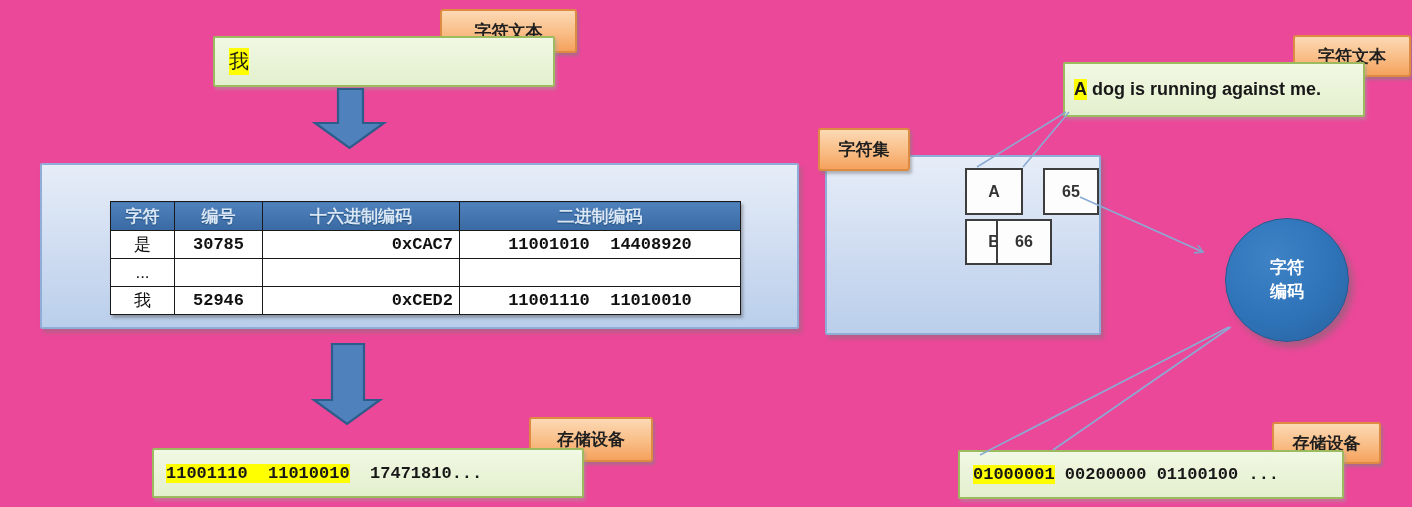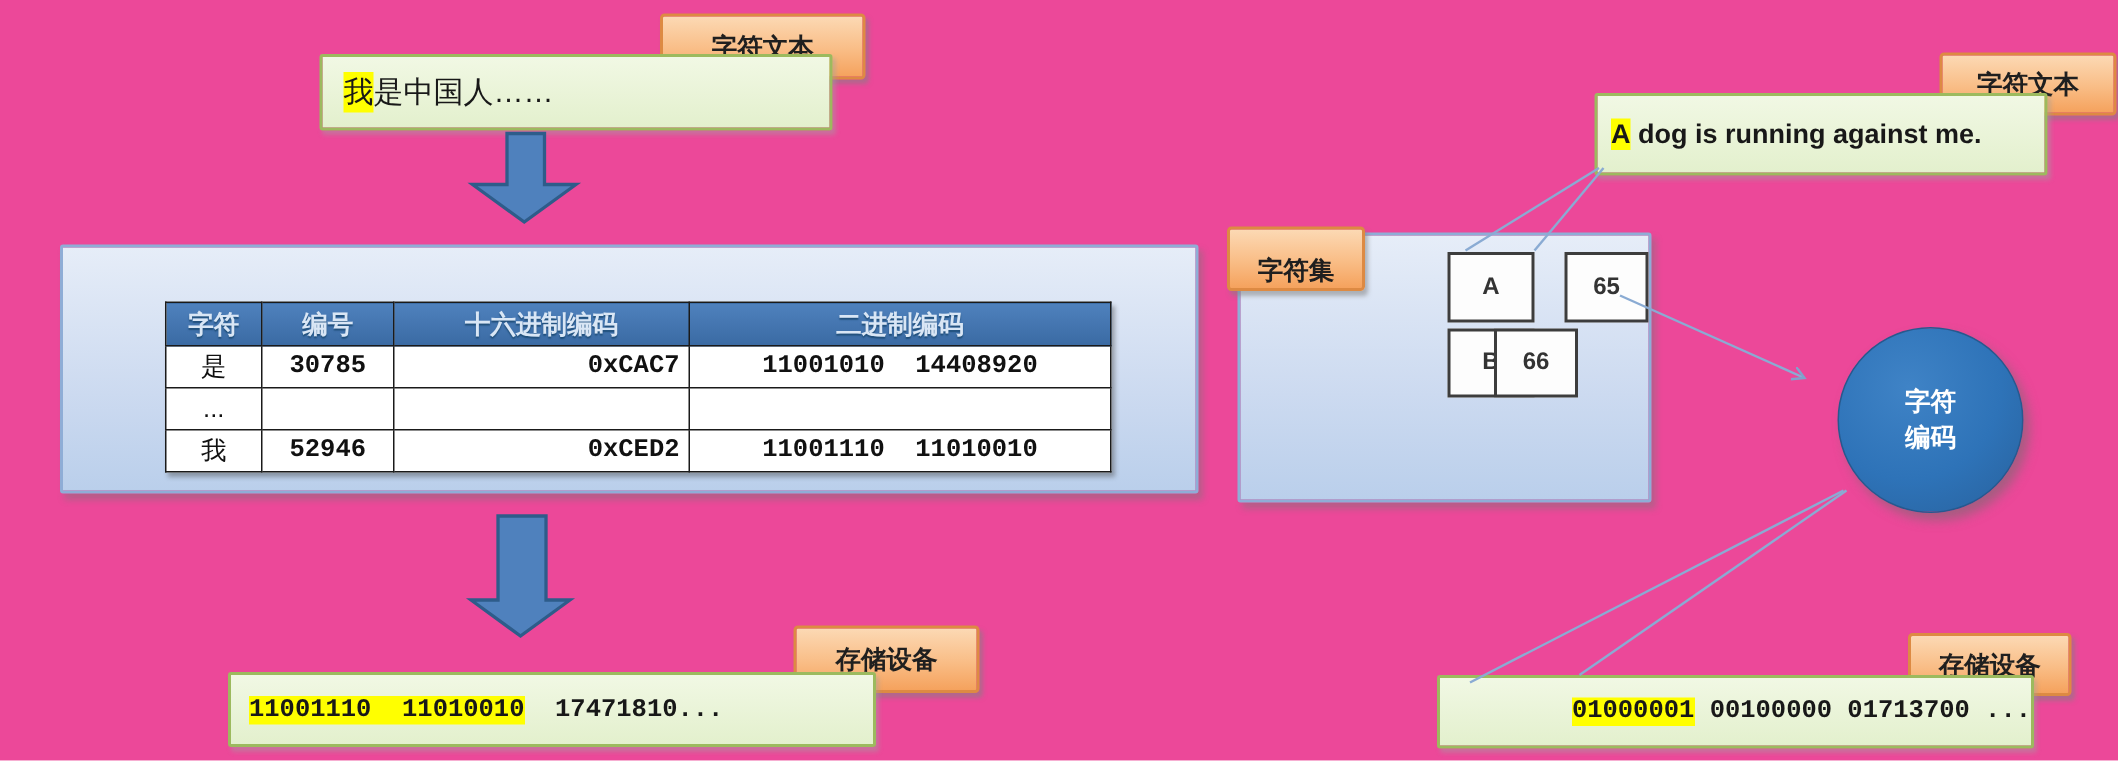--- a/index.html
+++ b/index.html
@@ -70,21 +70,21 @@
 </head>
 <body>
 
 <div id="canvas">
 
   <div class="orange-label" style="left:440px;top:9px;width:133px;height:40px;">
     <span>字符文本</span>
   </div>
 
   <div class="green-box" style="left:213px;top:36px;width:324px;height:47px;padding-left:14px;font-size:20px;">
-    <span class="hl">我</span><span>是中国人……</span>
+    <span class="hl">我</span>
   </div>
 
 
   <div class="blue-box" style="left:40px;top:163px;width:755px;height:162px;"></div>
 
   <table id="code-table">
     <colgroup>
         <col style="width:64px">
         <col style="width:88px">
         <col style="width:197px">
@@ -129,42 +129,42 @@
   </div>
 
   <div class="orange-label" style="left:1293px;top:35px;width:114px;height:38px;">
     <span>字符文本</span>
   </div>
 
   <div class="green-box" style="left:1063px;top:62px;width:289px;height:51px;padding-left:9px;font-weight:600;">
     <span class="hl">A</span><span> dog is running against me.</span>
   </div>
 
-  <div class="orange-label" style="left:818px;top:151px;width:88px;height:39px;align-items:flex-end;">
+  <div class="orange-label" style="left:818px;top:128px;width:88px;height:39px;">
     <span>字符集</span>
   </div>
 
   <div class="blue-box" style="left:825px;top:155px;width:272px;height:176px;"></div>
 
   <div class="char-cell" style="left:965px;top:168px;width:54px;height:43px;">A</div>
   <div class="char-cell" style="left:1043px;top:168px;width:52px;height:43px;">65</div>
   <div class="char-cell" style="left:965px;top:219px;width:54px;height:42px;">B</div>
   <div class="char-cell" style="left:996px;top:219px;width:52px;height:42px;">66</div>
 
   <div id="encoding-circle">
     <span>字符</span>
     <span>编码</span>
   </div>
 
   <div class="orange-label" style="left:1272px;top:422px;width:105px;height:38px;">
     <span>存储设备</span>
   </div>
 
-  <div class="green-box mono" style="left:958px;top:450px;width:369px;height:45px;padding-left:25px;justify-content:flex-end;">
-    <span class="hl">01000001</span><span> 00100000 01713700 ...</span>
+  <div class="green-box mono" style="left:958px;top:450px;width:369px;height:45px;padding-left:13px;">
+    <span class="hl">01000001</span><span> 00200000 01100100 ...</span>
   </div>
 
   <svg id="overlay" width="1412" height="507" viewBox="0 0 1412 507">
     <defs>
       <marker id="arrowhead" markerWidth="12" markerHeight="12" refX="8" refY="4.5" orient="auto" markerUnits="userSpaceOnUse">
         <path d="M0,0 L8,4.5 L0,9" fill="none" stroke="#7fa2cc" stroke-width="1.6"></path>
       </marker>
     </defs>
 
     <polygon points="338,89 363,89 363,123 384,123 349.5,148 315,123 338,123" fill="#4f81bd" stroke="#2e5c8a" stroke-width="2.2"></polygon>

